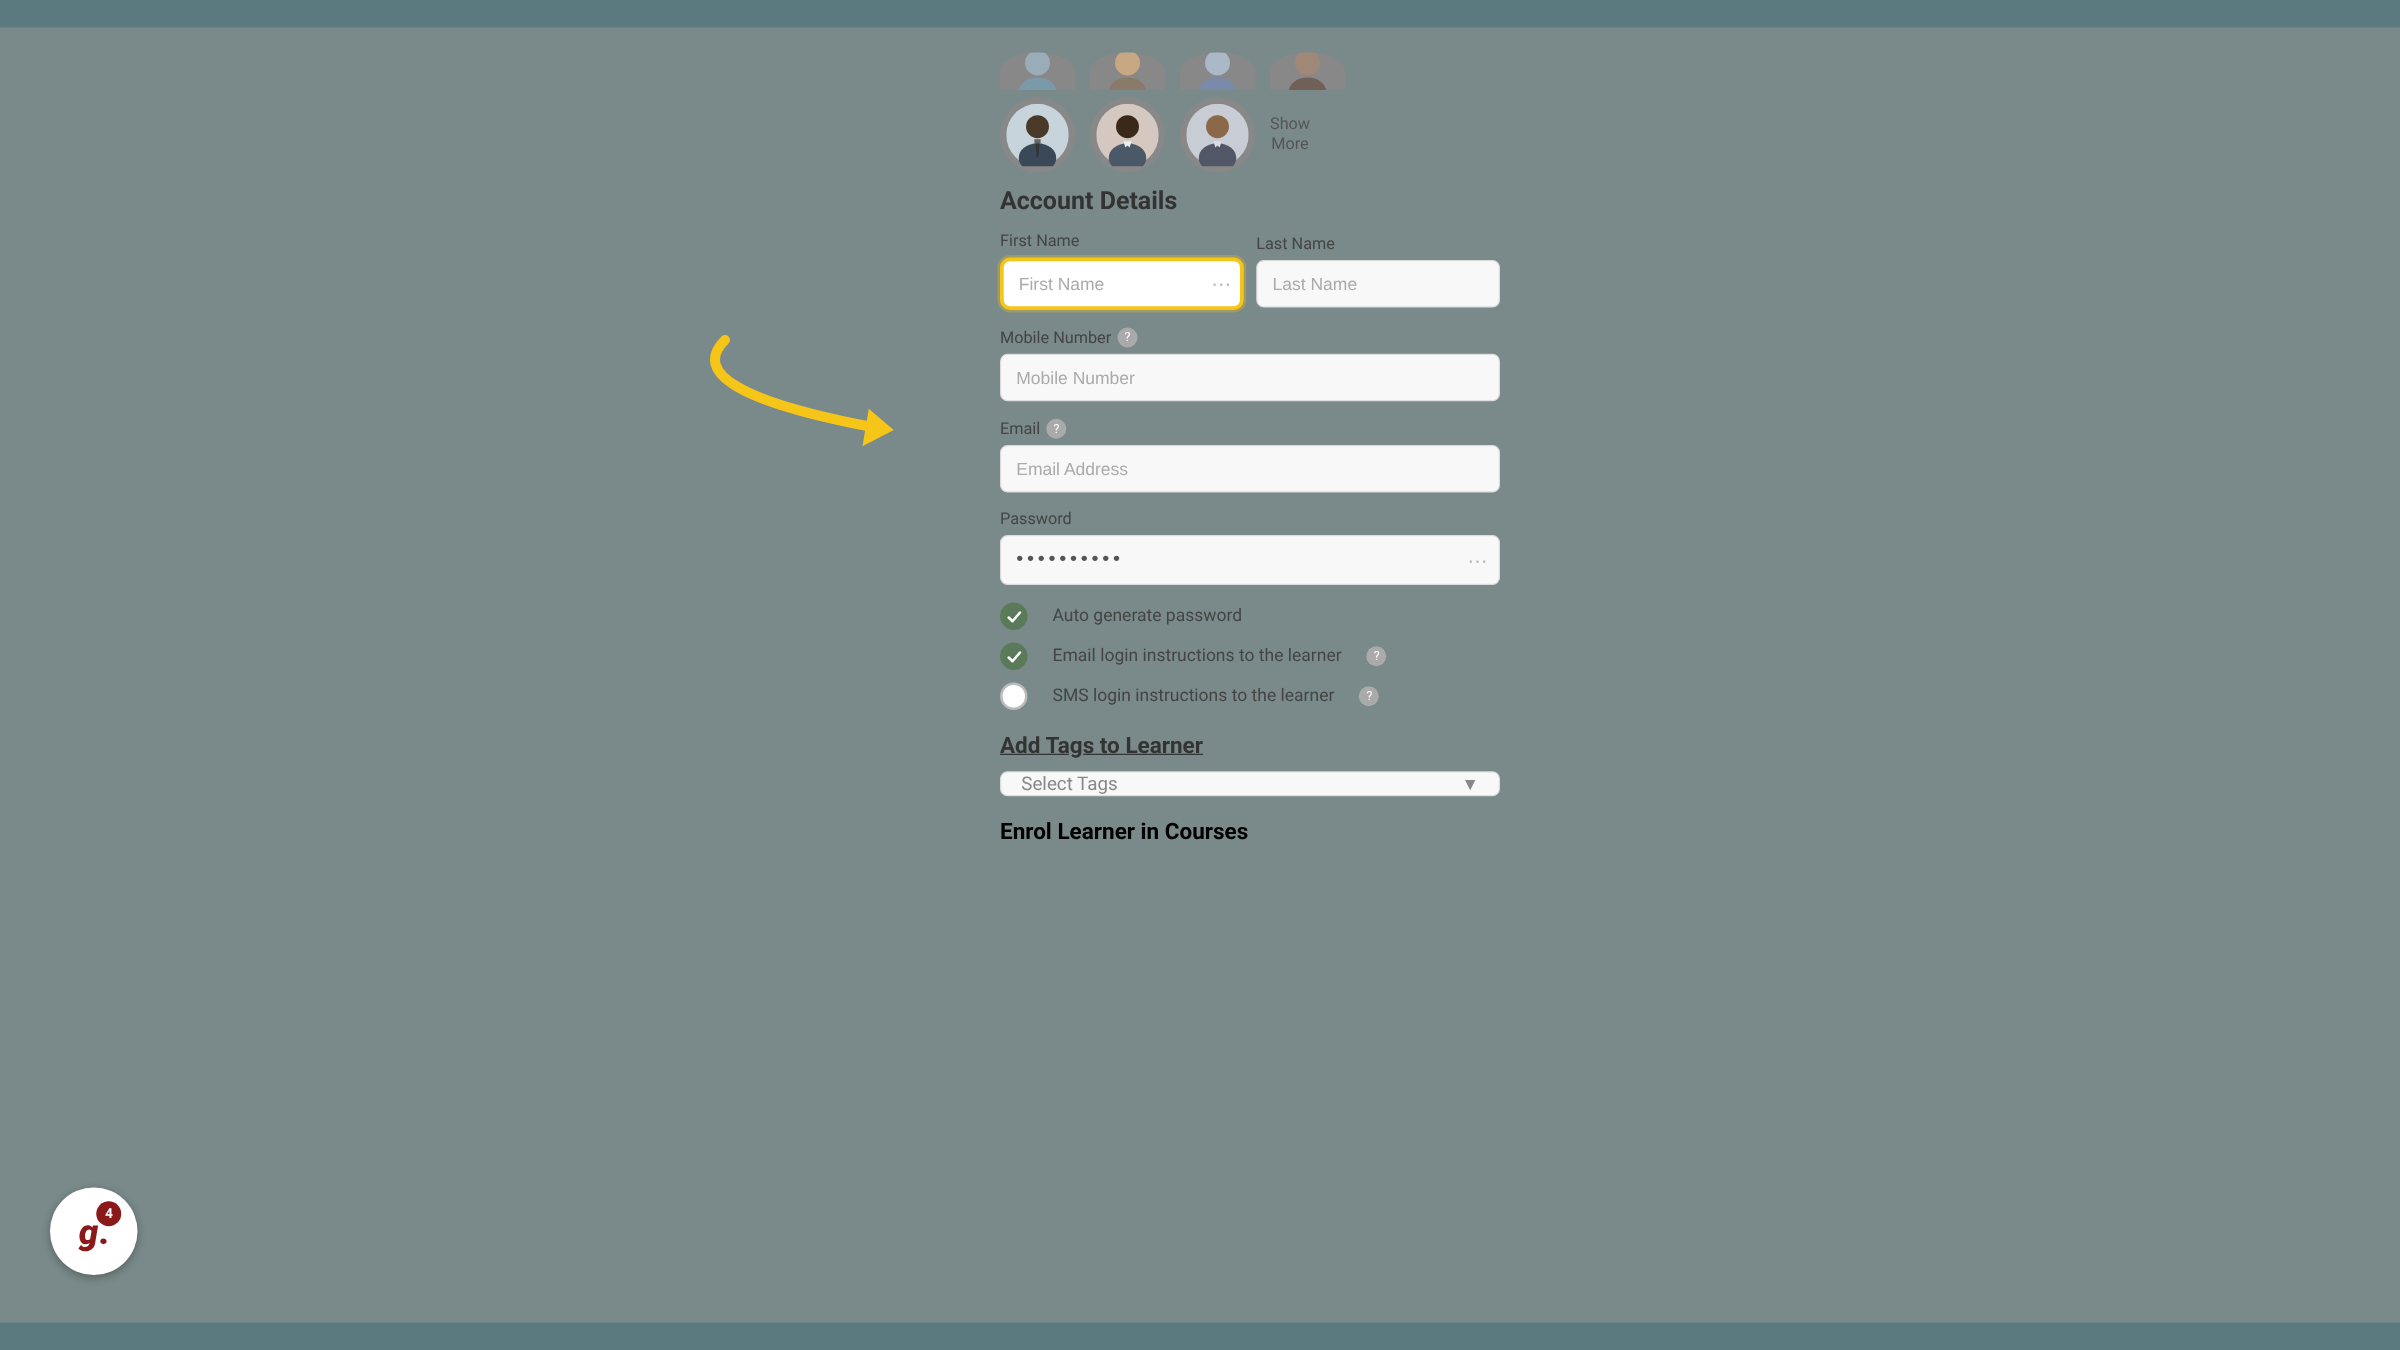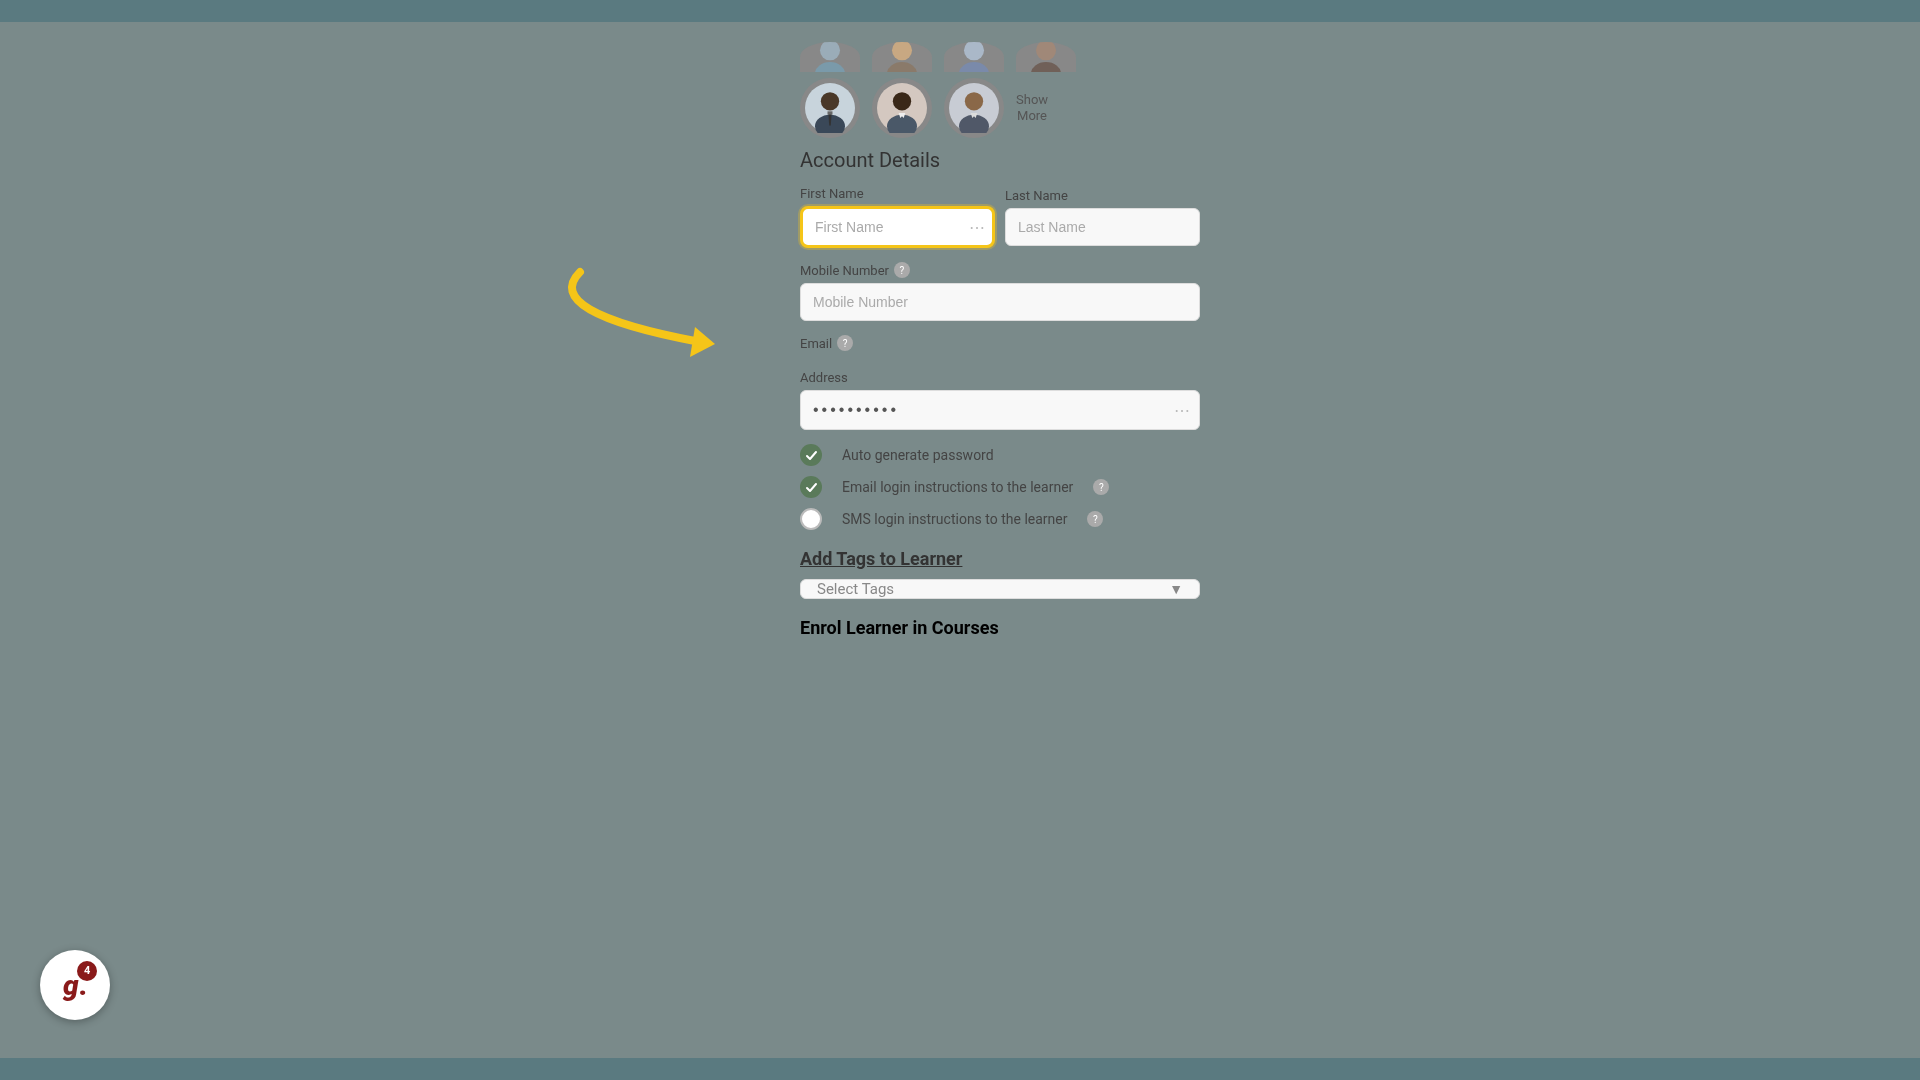--- a/index.html
+++ b/index.html
@@ -77,21 +77,21 @@
       color: #555;
       font-size: 13px;
       cursor: pointer;
       text-align: center;
       line-height: 1.2;
     }
 
     
     .section-title {
       font-size: 20px;
-      font-weight: 400;
+      font-weight: 700;
       color: #333;
       margin-bottom: 14px;
       margin-top: 10px;
     }
 
     .field-row {
       display: flex;
       gap: 10px;
       margin-bottom: 14px;
     }
@@ -434,25 +434,26 @@
         <div class="help-icon">?</div>
       </div>
       <input type="text" class="form-input" placeholder="Mobile Number" style="">
     </div>
 
     <div class="field-group full-width">
       <div class="field-label">
         <span>Email</span>
         <div class="help-icon">?</div>
       </div>
+      <input type="email" class="form-input" placeholder="Email Address" style="">
     </div>
 
     <div class="field-group full-width">
       <div class="field-label">
-        <span>Address</span>
+        <span>Password</span>
       </div>
       <div class="input-with-icon">
         <input type="password" class="form-input password-dots" value="••••••••••" style="">
         <span class="input-icon">⋯</span>
       </div>
     </div>
 
     <div class="checkbox-group">
       <div class="checkbox-item">
         <div class="check-circle">

